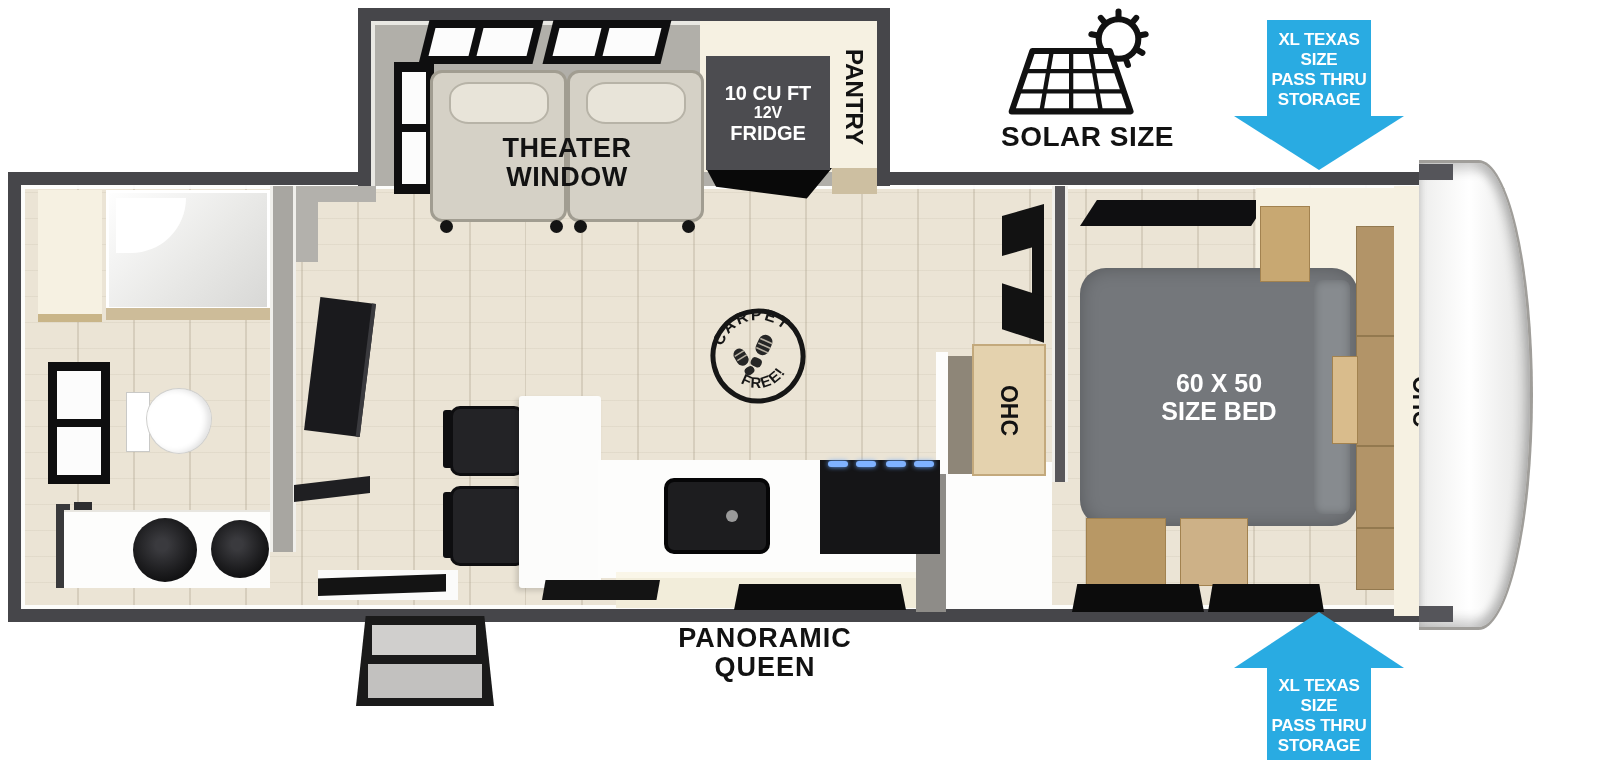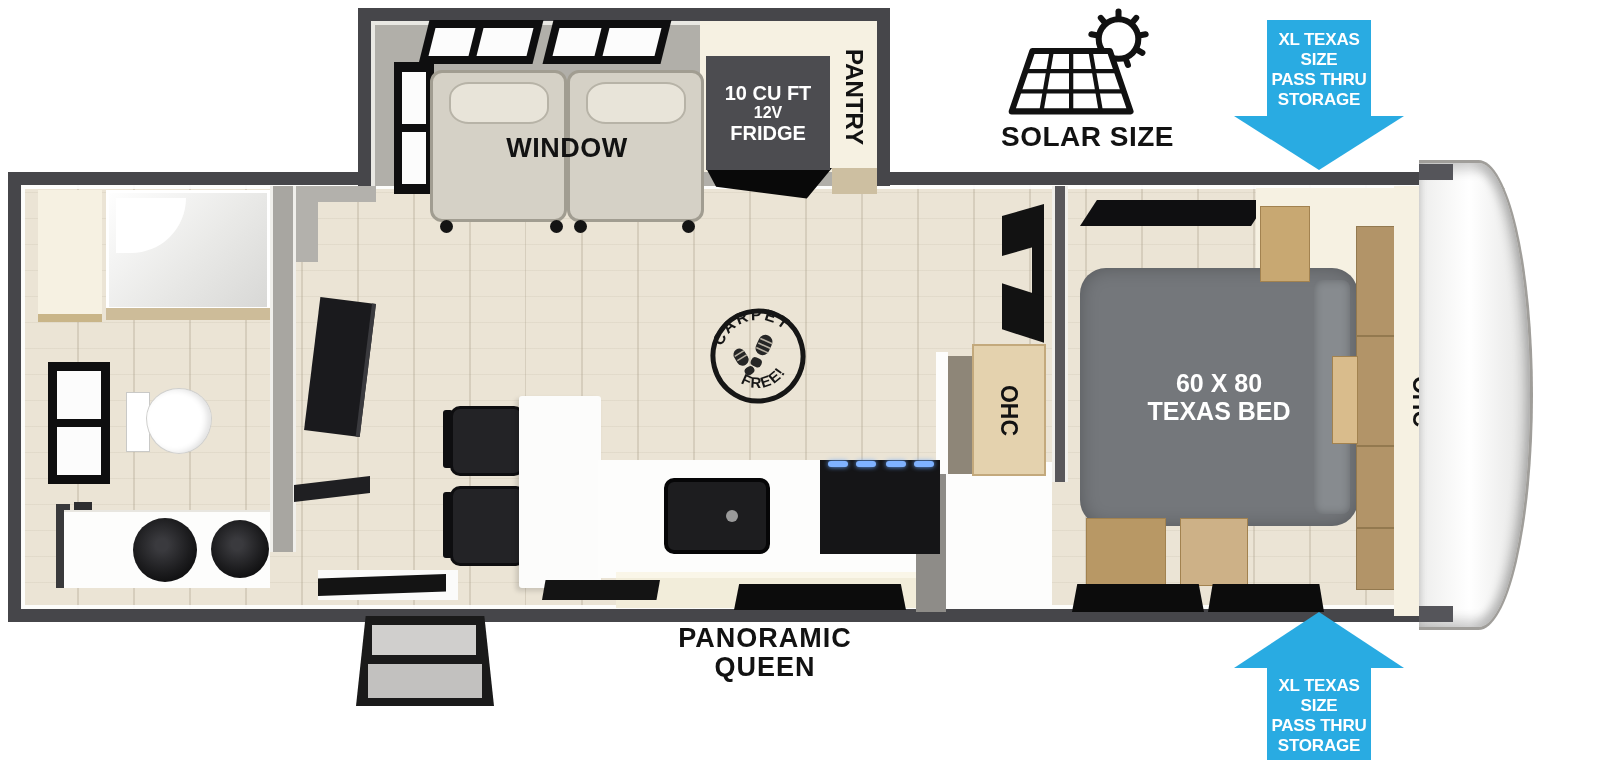--- a/index.html
+++ b/index.html
@@ -129,22 +129,22 @@
   <div class="abs" style="left:948px;top:356px;width:24px;height:118px;background:#8e8678;z-index:2"></div>
   <div class="abs woodlight flexc" style="left:972px;top:344px;width:74px;height:132px;z-index:3">
     <span class="vtext" style="font-size:23px">OHC</span>
   </div>
 
   <div class="abs dark-wall" style="left:1052px;top:186px;width:16px;height:296px;z-index:2"></div>
   <div class="abs" style="left:1080px;top:200px;width:188px;height:26px;background:#0f0f11;clip-path:polygon(9% 0,100% 0,91% 100%,0 100%);z-index:2"></div>
   <div class="abs cream" style="left:1256px;top:188px;width:166px;height:96px;z-index:2"></div>
   <div class="abs wood" style="left:1260px;top:206px;width:50px;height:76px;z-index:3"></div>
   <div class="abs bed flexcol" style="left:1080px;top:268px;width:278px;height:258px;z-index:2">
-    <div class="lbl-white" style="font-size:25px">60 X 80</div>
-    <div class="lbl-white" style="font-size:25px">TEXAS BED</div>
+    <div class="lbl-white" style="font-size:25px">60 X 50</div>
+    <div class="lbl-white" style="font-size:25px">SIZE BED</div>
   </div>
   <div class="abs pillow" style="left:1314px;top:280px;width:36px;height:234px;z-index:3"></div>
   <div class="abs wood" style="left:1332px;top:356px;width:26px;height:88px;background:#d9bc8c;z-index:4"></div>
   <div class="abs" style="left:1356px;top:226px;width:42px;height:364px;background:#b29468;border:1px solid #93794f;box-sizing:border-box;z-index:3">
     <div class="abs" style="left:0;top:108px;width:100%;height:2px;background:#93794f"></div>
     <div class="abs" style="left:0;top:218px;width:100%;height:2px;background:#93794f"></div>
     <div class="abs" style="left:0;top:300px;width:100%;height:2px;background:#93794f"></div>
   </div>
   <div class="abs wood" style="left:1086px;top:518px;width:80px;height:68px;background:#b89865;z-index:2"></div>
   <div class="abs wood" style="left:1180px;top:518px;width:68px;height:68px;background:#cdb187;z-index:2"></div>
@@ -200,20 +200,21 @@
       <div class="headrest"></div>
     </div>
     <div class="seat" style="left:137px;">
       <div class="headrest"></div>
     </div>
     <div class="foot" style="left:10px;"></div>
     <div class="foot" style="left:120px;"></div>
     <div class="foot" style="left:144px;"></div>
     <div class="foot" style="left:252px;"></div>
     <div class="abs" style="left:0;top:64px;width:274px;">
+      <div class="lbl" style="font-size:27px;letter-spacing:.5px">THEATER</div>
       <div class="lbl" style="font-size:27px;letter-spacing:.5px">WINDOW</div>
     </div>
   </div>
 
   <svg class="abs" style="left:708px;top:306px;width:100px;height:100px;transform:rotate(-14deg);z-index:4" viewBox="0 0 100 100">
     <circle cx="50" cy="50" r="45" fill="none" stroke="#161616" stroke-width="5"></circle>
     <defs>
       <path id="cfTop" d="M 12 52 A 38 38 0 1 1 88 52"></path>
       <path id="cfBot" d="M 19 56 A 31.5 31.5 0 0 0 81 56"></path>
     </defs>

